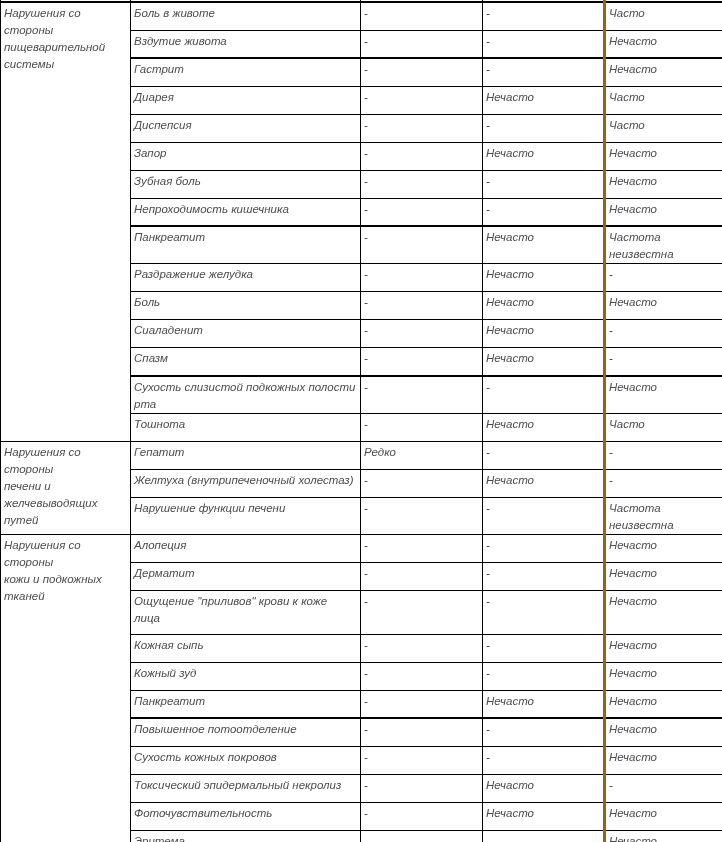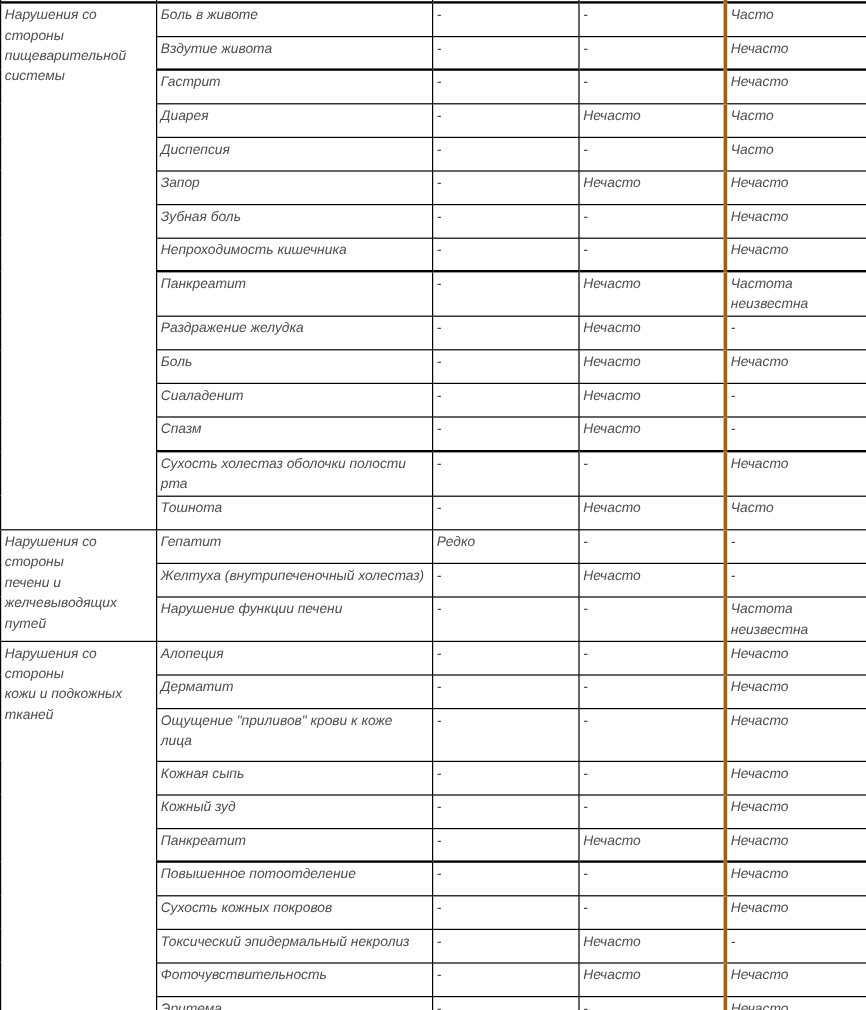--- a/index.html
+++ b/index.html
@@ -131,21 +131,21 @@
           <td class="col4">Нечасто</td>
           <td class="col5">-</td>
         </tr>
         <tr class="pb">
           <td class="col2">Спазм</td>
           <td class="col3">-</td>
           <td class="col4">Нечасто</td>
           <td class="col5">-</td>
         </tr>
         <tr>
-          <td class="col2">Сухость холестаз оболочки полости рта</td>
+          <td class="col2">Сухость слизистой подкожных полости рта</td>
           <td class="col3">-</td>
           <td class="col4">-</td>
           <td class="col5">Нечасто</td>
         </tr>
         <tr>
           <td class="col2 b2">Тошнота</td>
           <td class="col3 b2">-</td>
           <td class="col4 b2">Нечасто</td>
           <td class="col5 b2">Часто</td>
         </tr>

